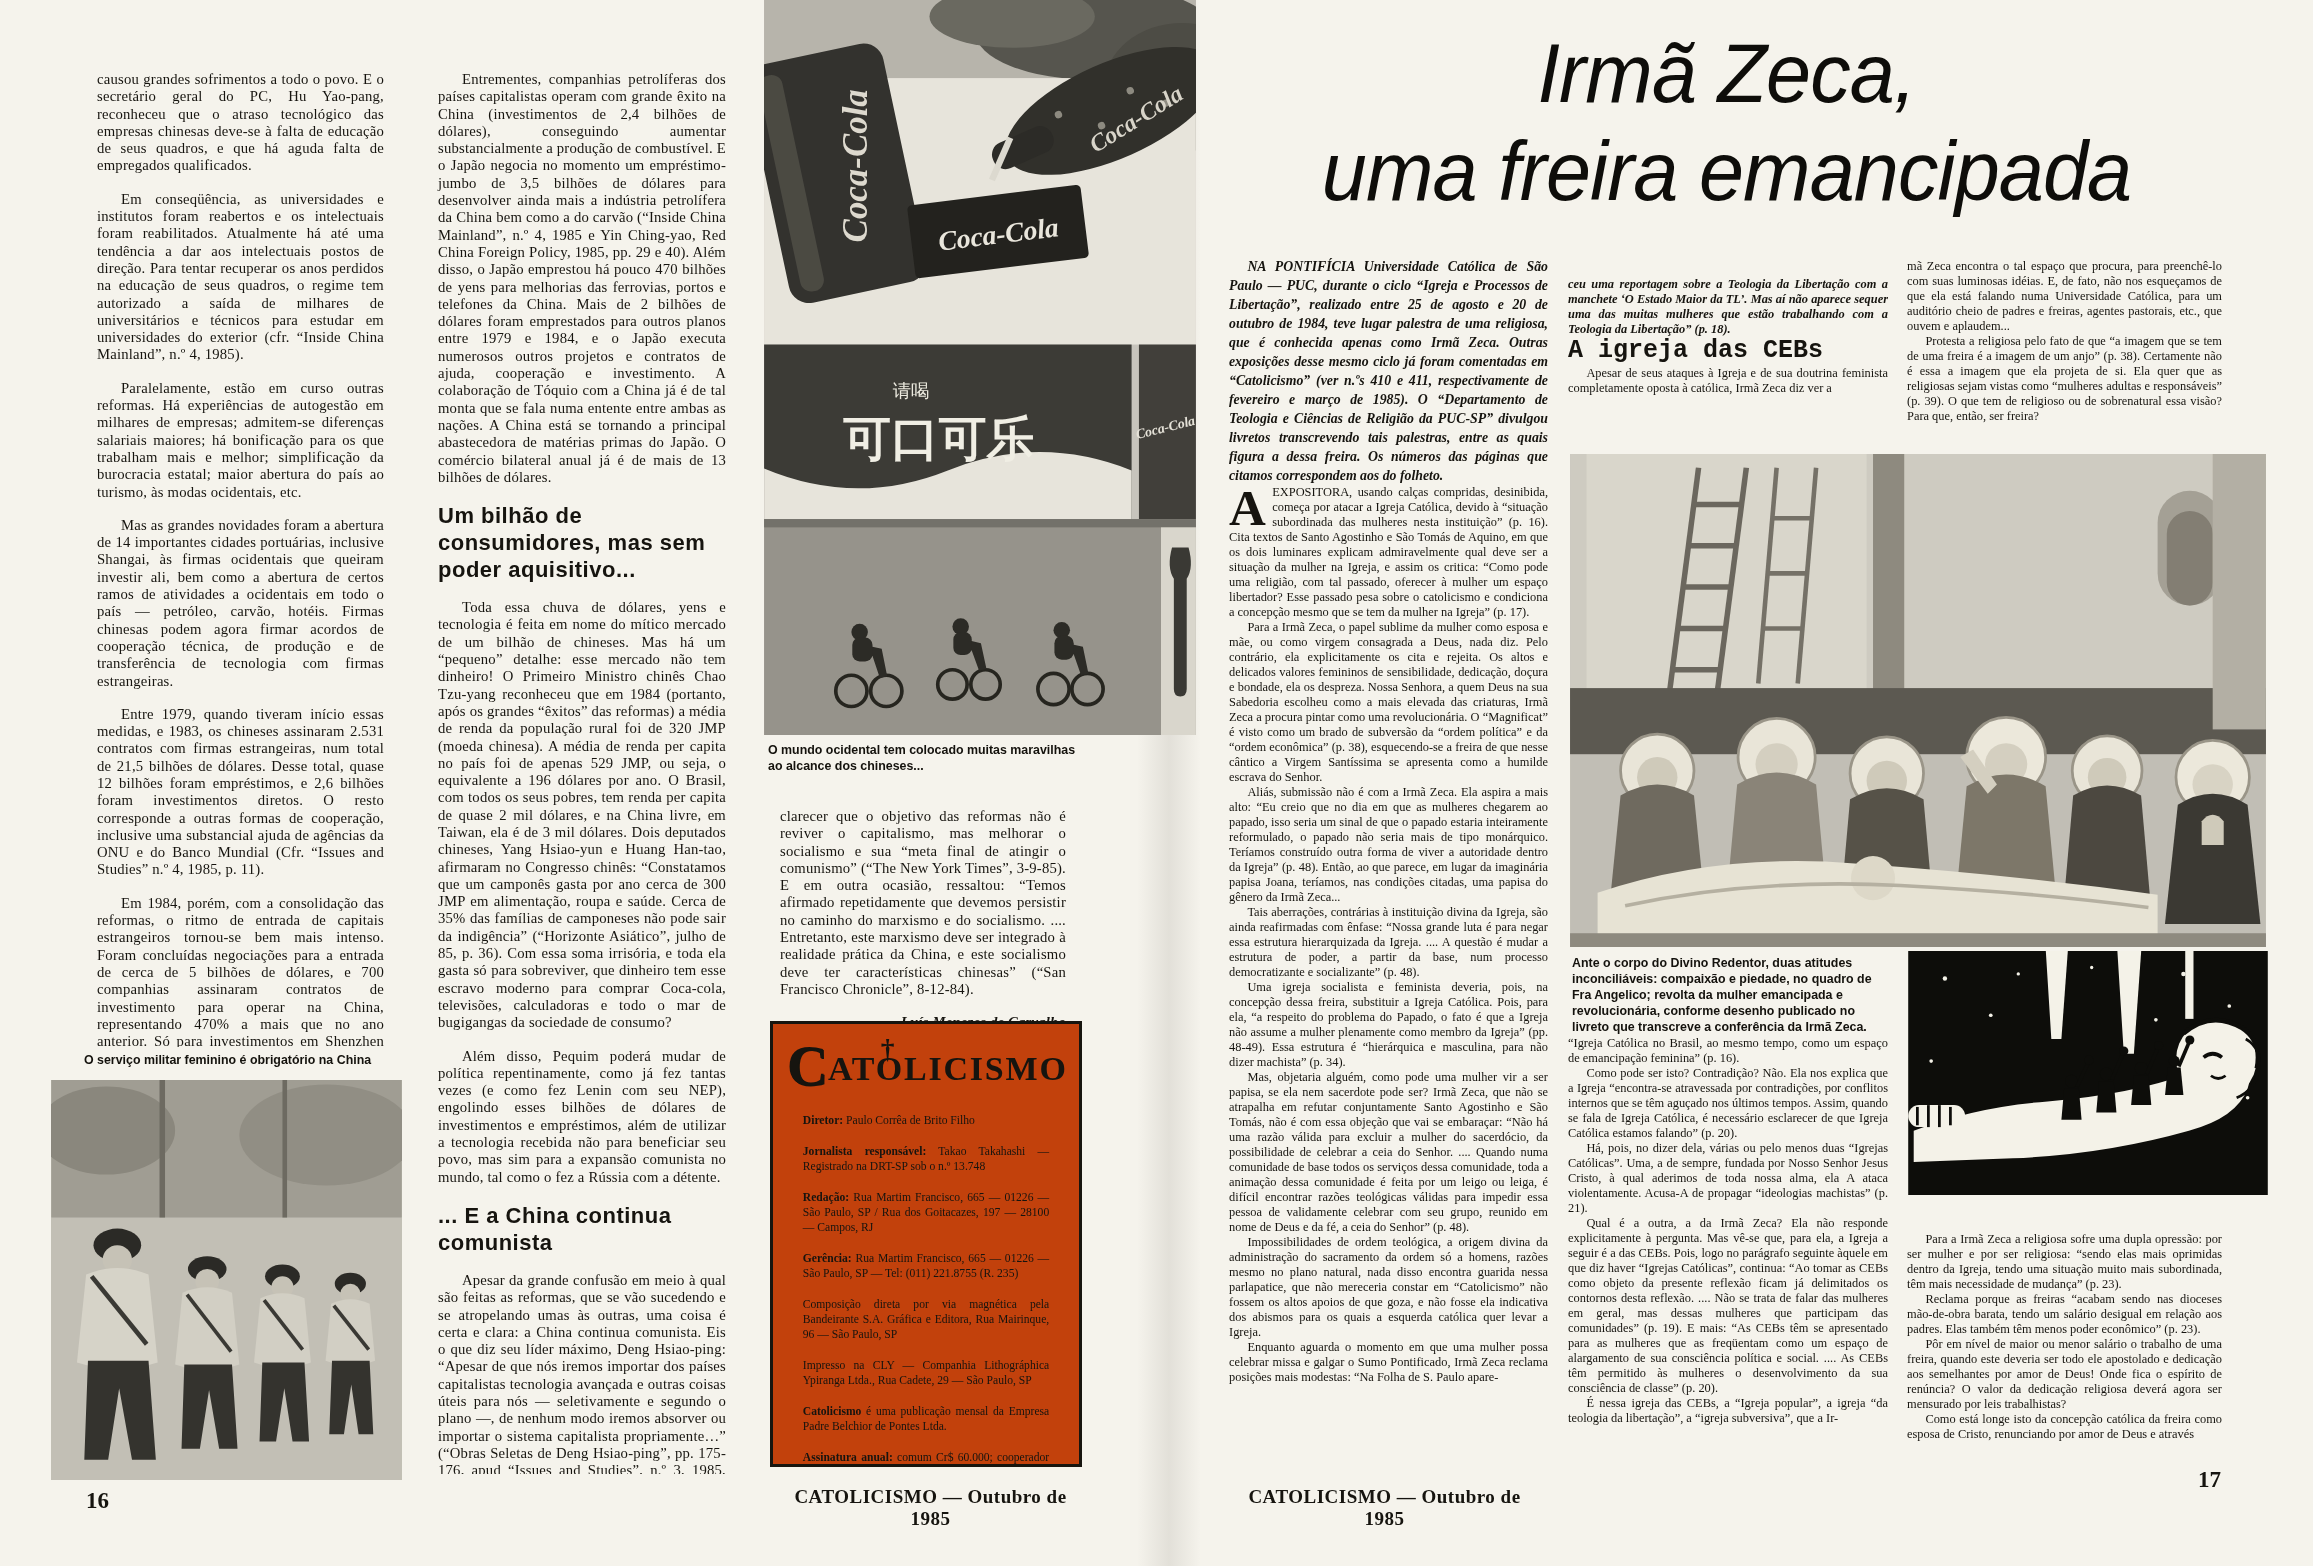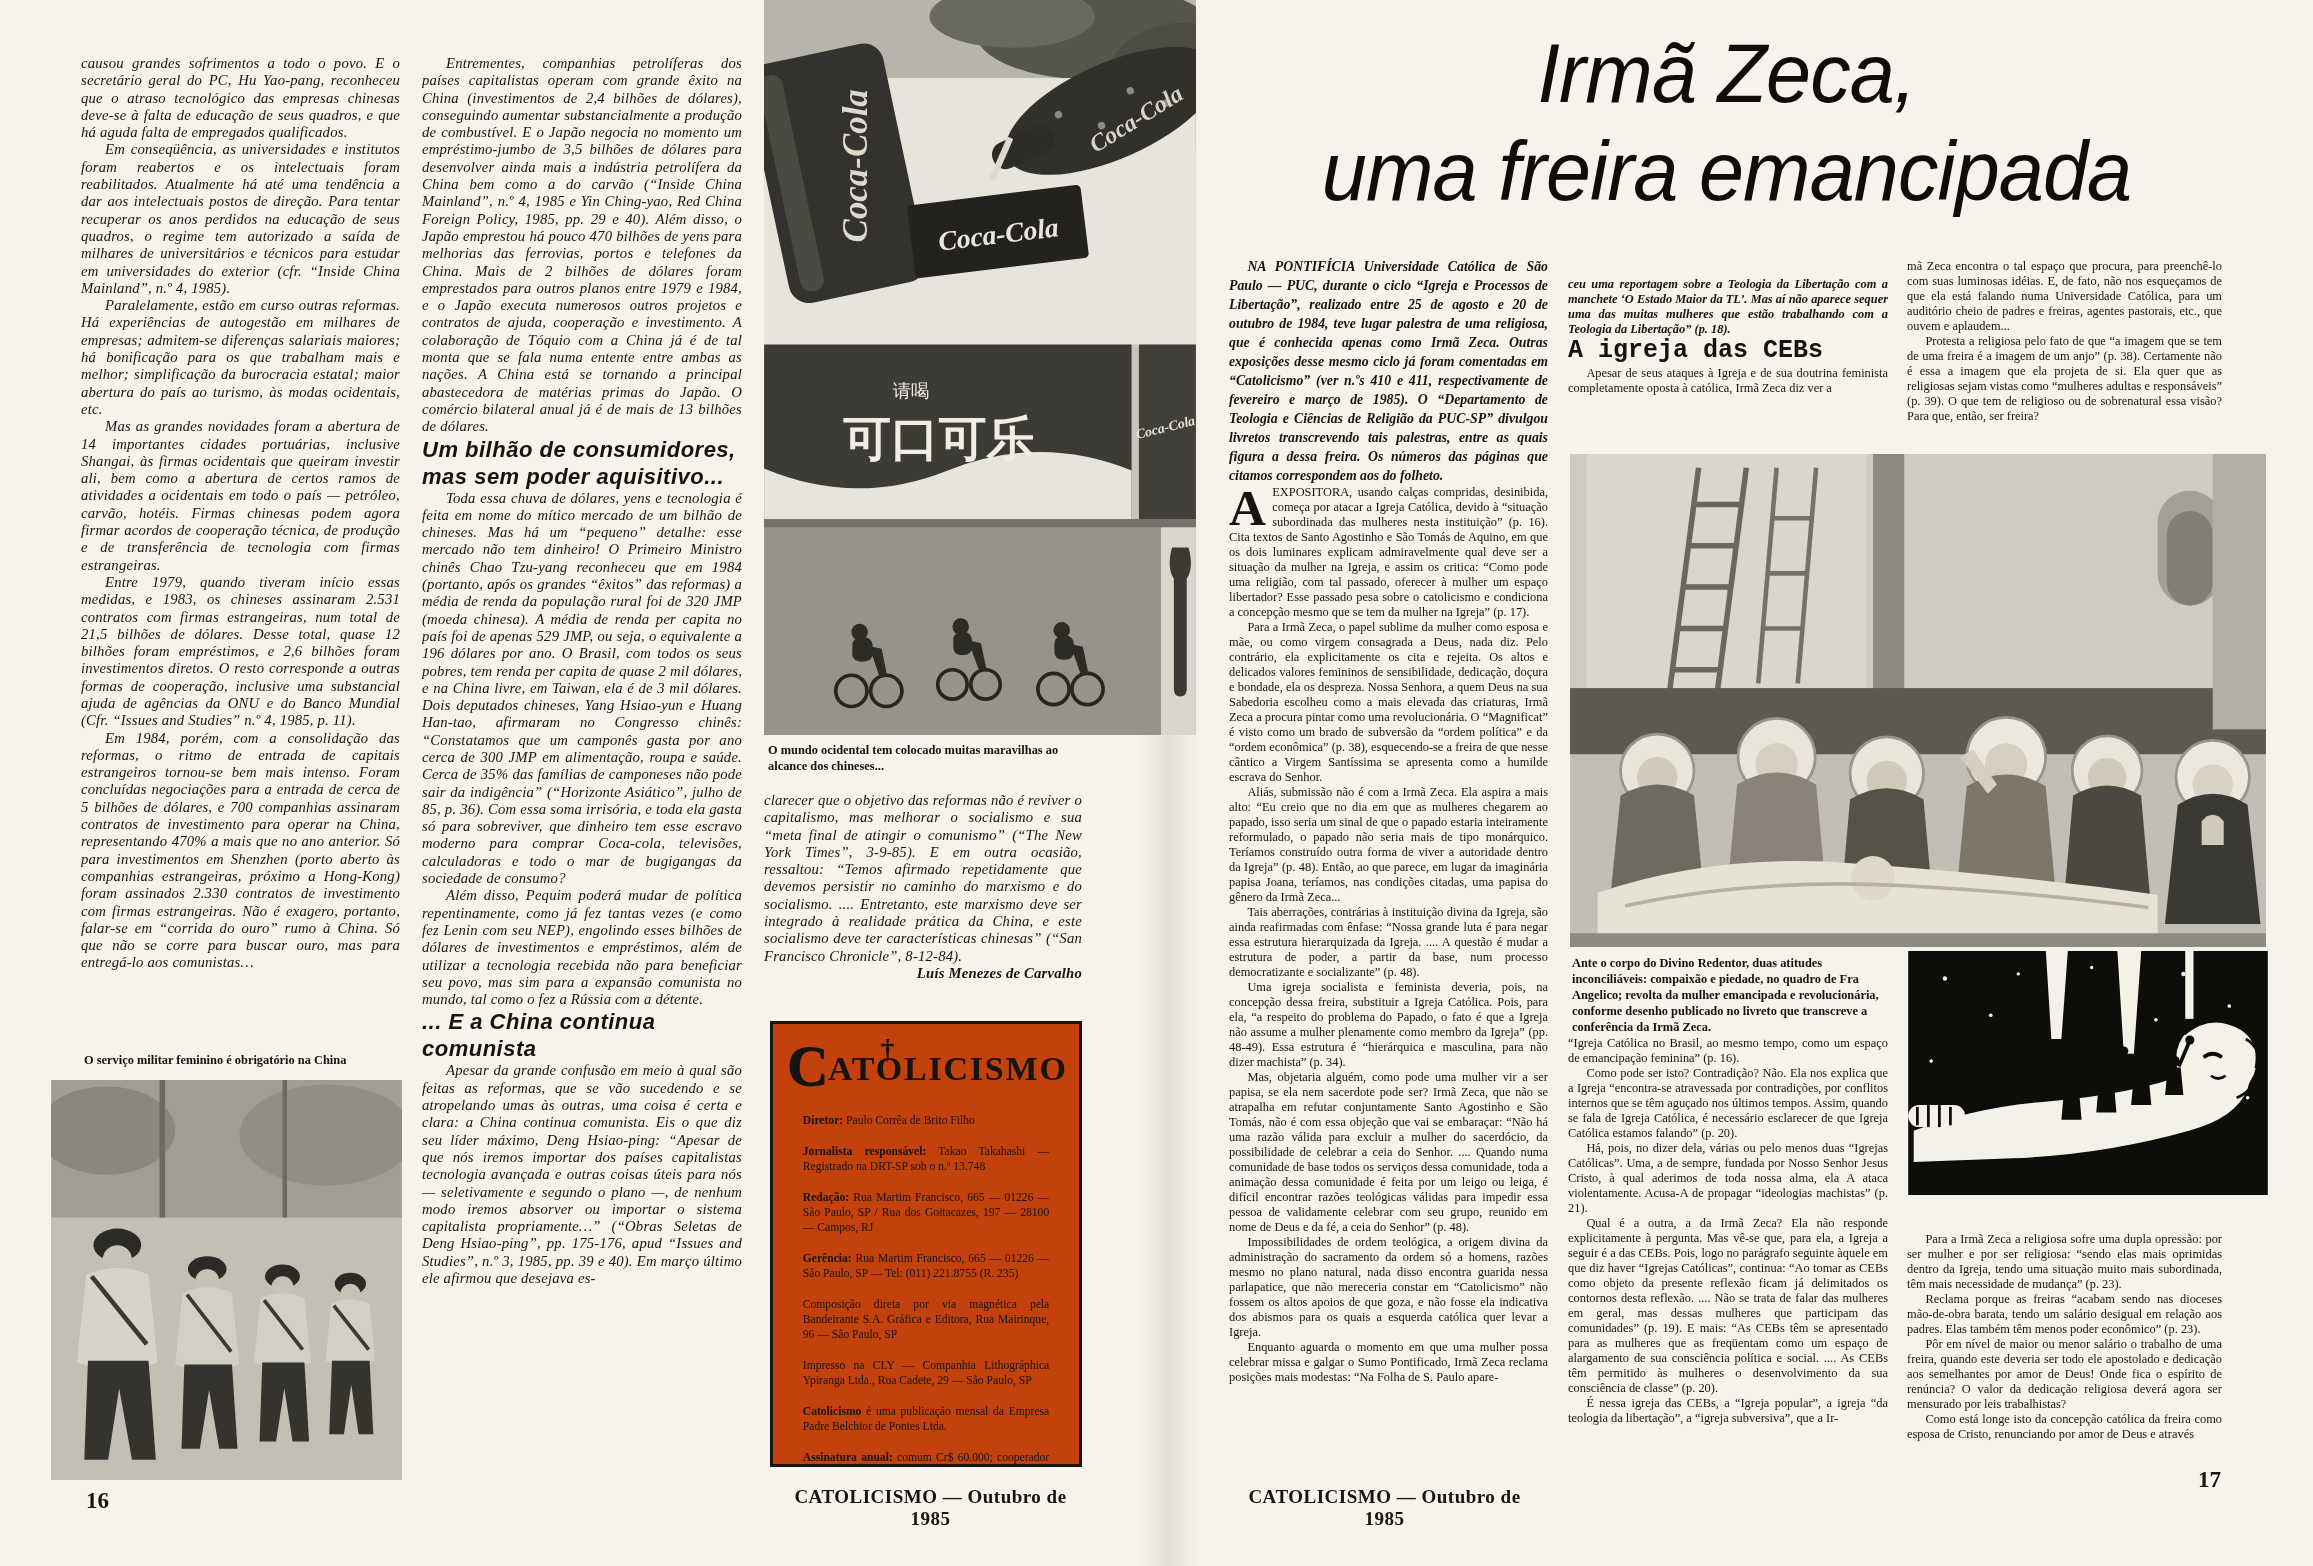--- a/index.html
+++ b/index.html
@@ -4,31 +4,31 @@
 <style>
   html,body{margin:0;padding:0;}
   body{width:2313px;height:1567px;overflow:hidden;background:#e8e5de;}
   .spread{position:relative;width:2313px;height:1567px;background:#f5f3ec;color:#16140f;}
   .gutter{position:absolute;left:1137px;top:0;width:64px;height:1567px;
     background:linear-gradient(90deg,rgba(0,0,0,0) 0%,rgba(60,55,45,.10) 50%,rgba(0,0,0,0) 100%);}
   .abs{position:absolute;}
   
   .bodyL{font-family:"Liberation Serif","DejaVu Serif",serif;font-size:14.7px;line-height:17.3px;
     text-align:justify;letter-spacing:0.2px;}
-  .bodyL p{margin:0;font-style:italic;}
+  .bodyL p{margin:16px;}
   .bodyR{font-family:"Liberation Serif","DejaVu Serif",serif;font-size:12.4px;line-height:15px;
     text-align:justify;}
   .bodyR p{margin:0;}
   .ind{text-indent:24px;}
   .indR{text-indent:18.4px;}
   .shead{font-family:"Liberation Sans","DejaVu Sans",sans-serif;font-weight:700;
     font-size:22px;line-height:27px;letter-spacing:0.5px;margin:24px 0 14.7px 0;text-align:left;text-indent:0;}
   .shead2{font-family:Liberation Mono, monospace;font-weight:700;
     font-size:25px;line-height:28.5px;margin:22px 0 13px 0;text-align:left;text-indent:0;}
-  .caption{font-family:Liberation Serif, serif;font-weight:700;
+  .caption{font-family:Liberation Sans, sans-serif;font-weight:700;
     font-size:12.4px;line-height:16px;text-align:left;color:#14120d;}
   .byline{font-family:"Liberation Serif",serif;font-weight:700;font-style:italic;
     font-size:14.7px;text-align:right;margin-top:14.7px;}
   .intro{font-family:"Liberation Serif",serif;font-weight:700;font-style:italic;
     font-size:13.8px;line-height:19px;text-align:justify;margin-bottom:13px;}
   .dropcap{float:left;font-family:"Liberation Serif",serif;font-weight:700;
     font-size:51px;line-height:40px;padding:2.8px 6.4px 0 0;}
   .headline{font-family:"Liberation Sans","DejaVu Sans",sans-serif;font-style:italic;
     font-weight:400;font-size:81px;line-height:94px;letter-spacing:-0.9px;text-align:center;
     color:#0e0d0a;transform:scaleY(1.04);}

